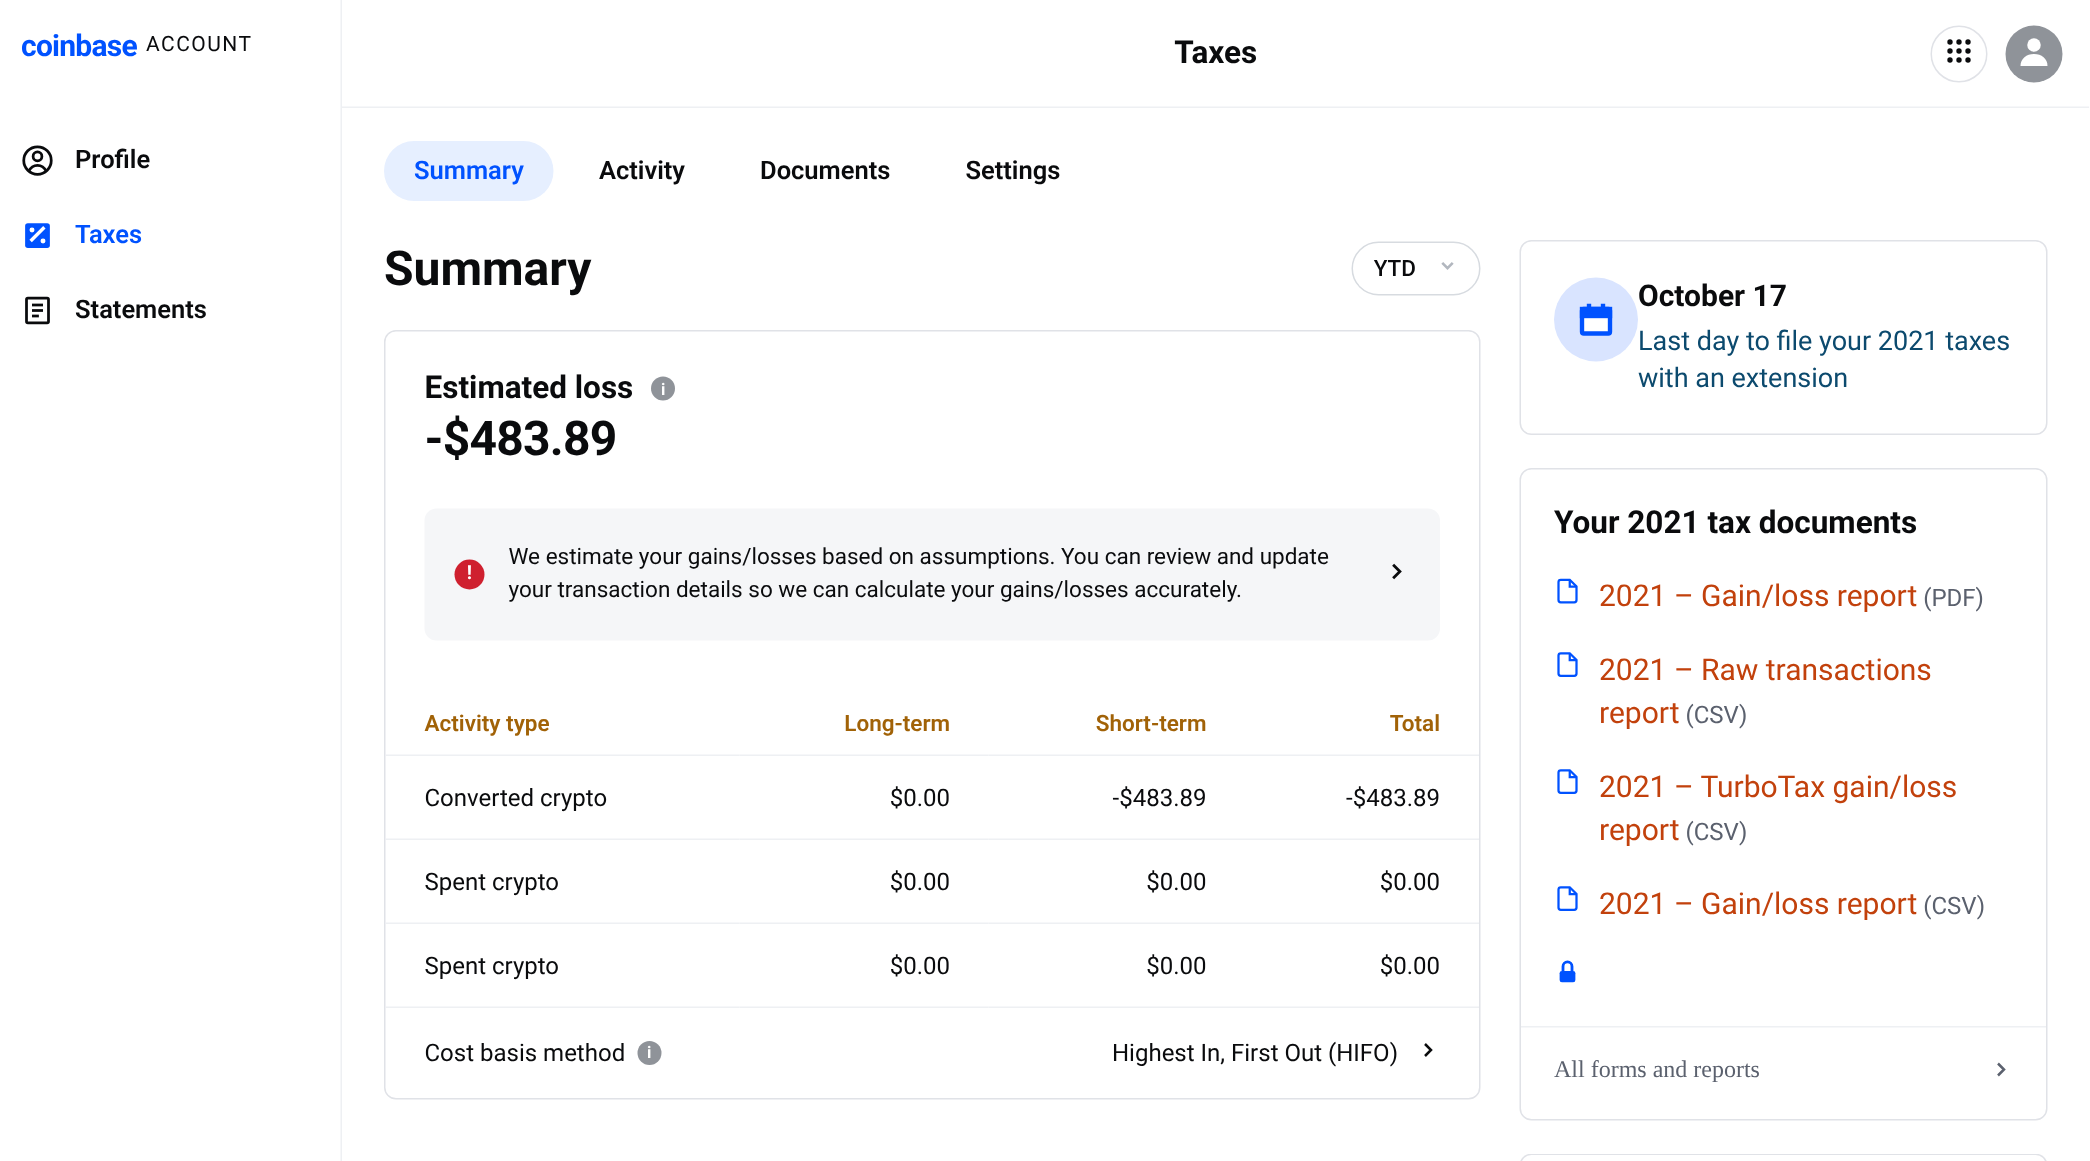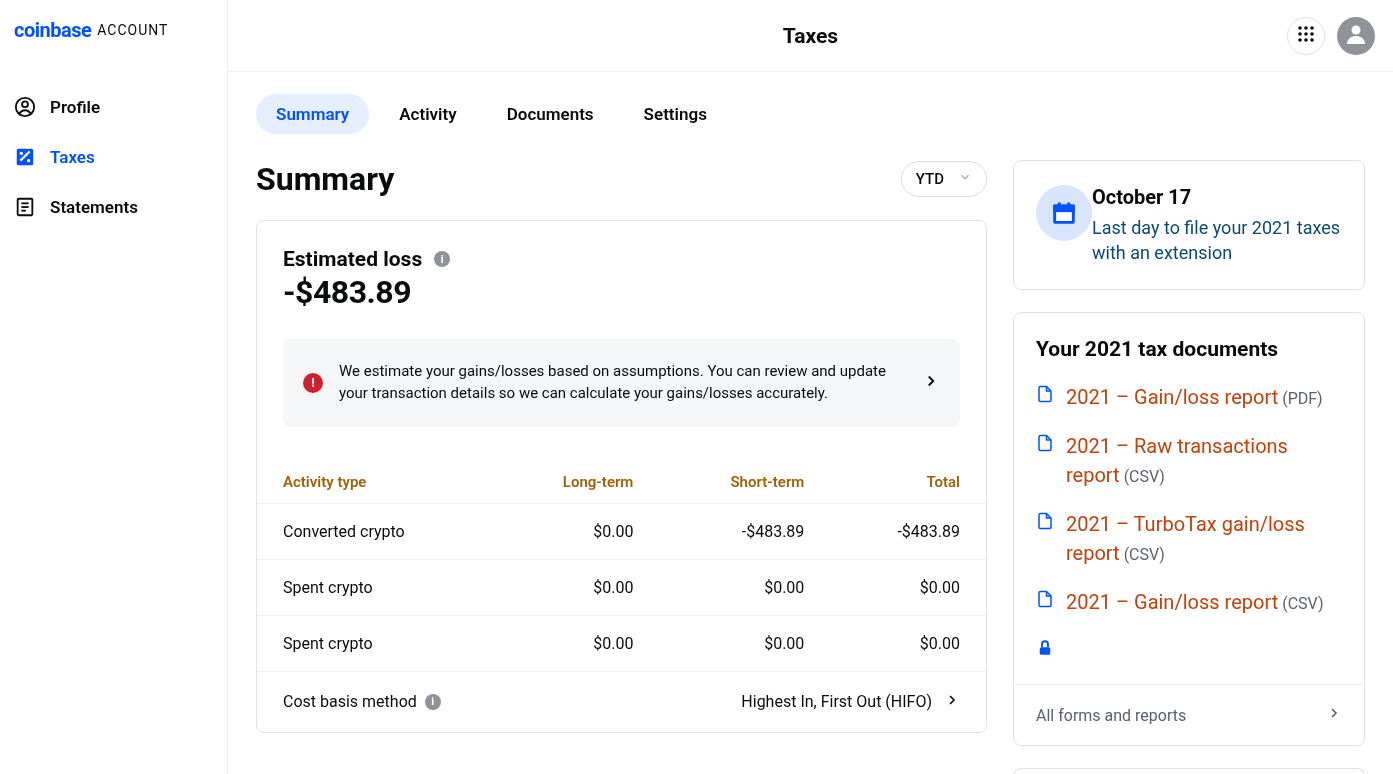--- a/index.html
+++ b/index.html
@@ -292,25 +292,26 @@
       display: inline-flex;
       align-items: center;
       gap: 2px;
       margin-left: 2px;
     }
     .all-forms-row {
       border-top: 1px solid #eef0f3;
       margin: 10px -22px 0 -22px;
       padding: 20px 22px;
       display: flex;
-      align-items: flex-end;
+      align-items: flex-start;
       justify-content: space-between;
       cursor: pointer;
       font-size: 16px;
       color: #5b616e;
+      font-family: Liberation Serif, serif;
     }
   </style>
 </head>
 <body>
 
 <div class="app">
   <aside class="sidebar">
     <div class="logo-area">
       <span class="logo-text">coinbase</span>
       <span class="logo-sub">ACCOUNT</span>

